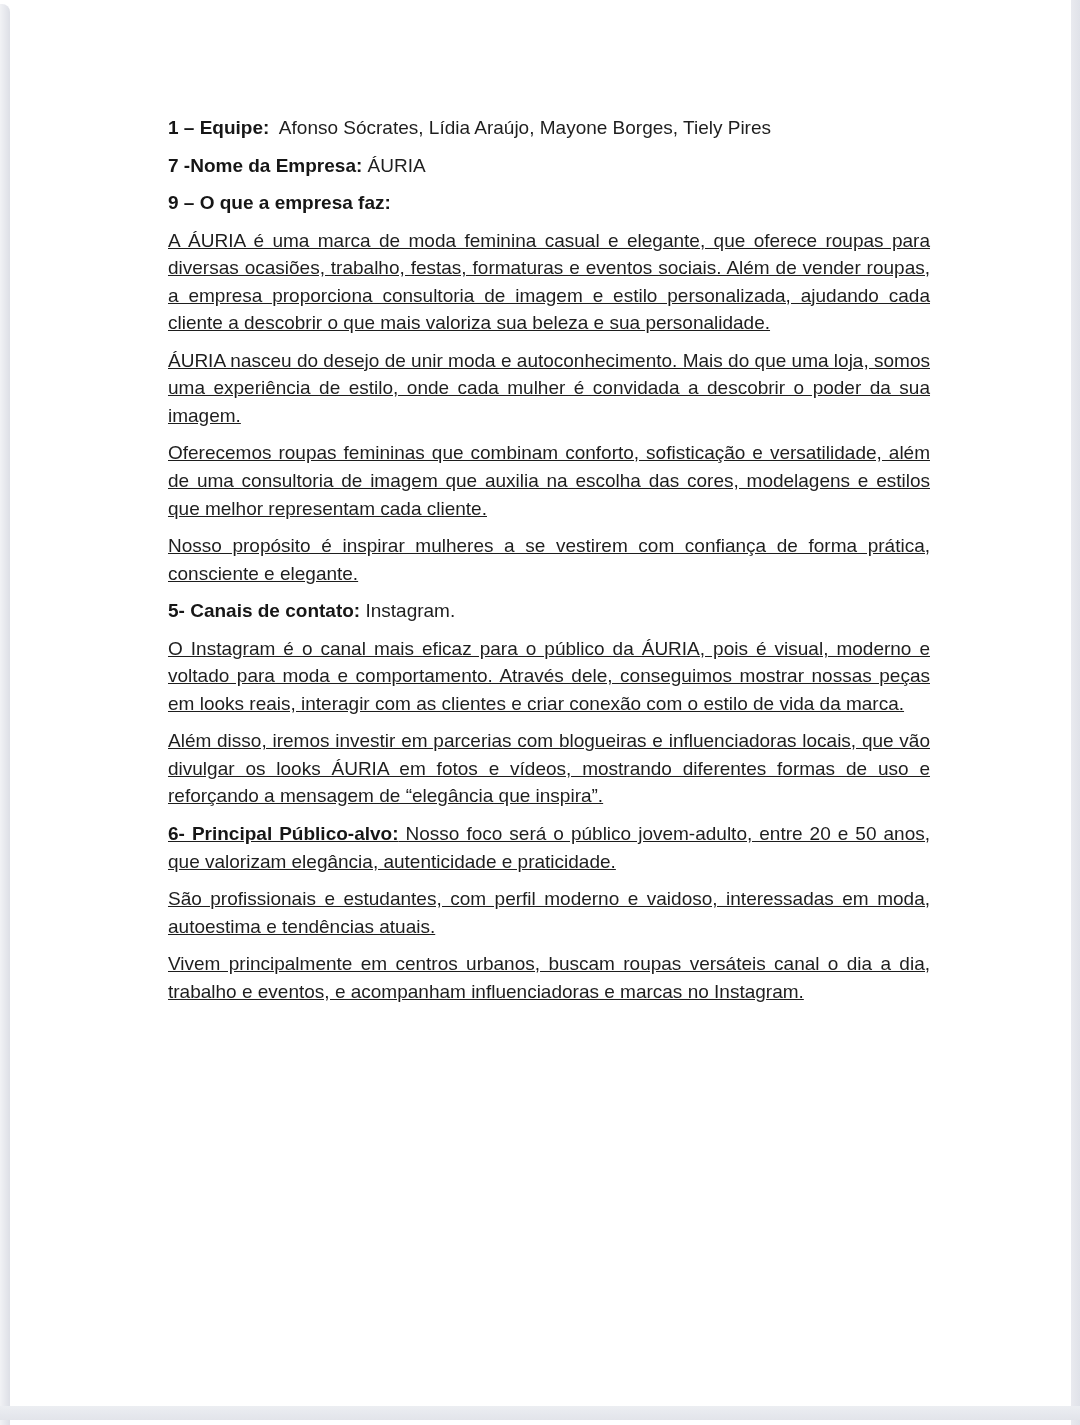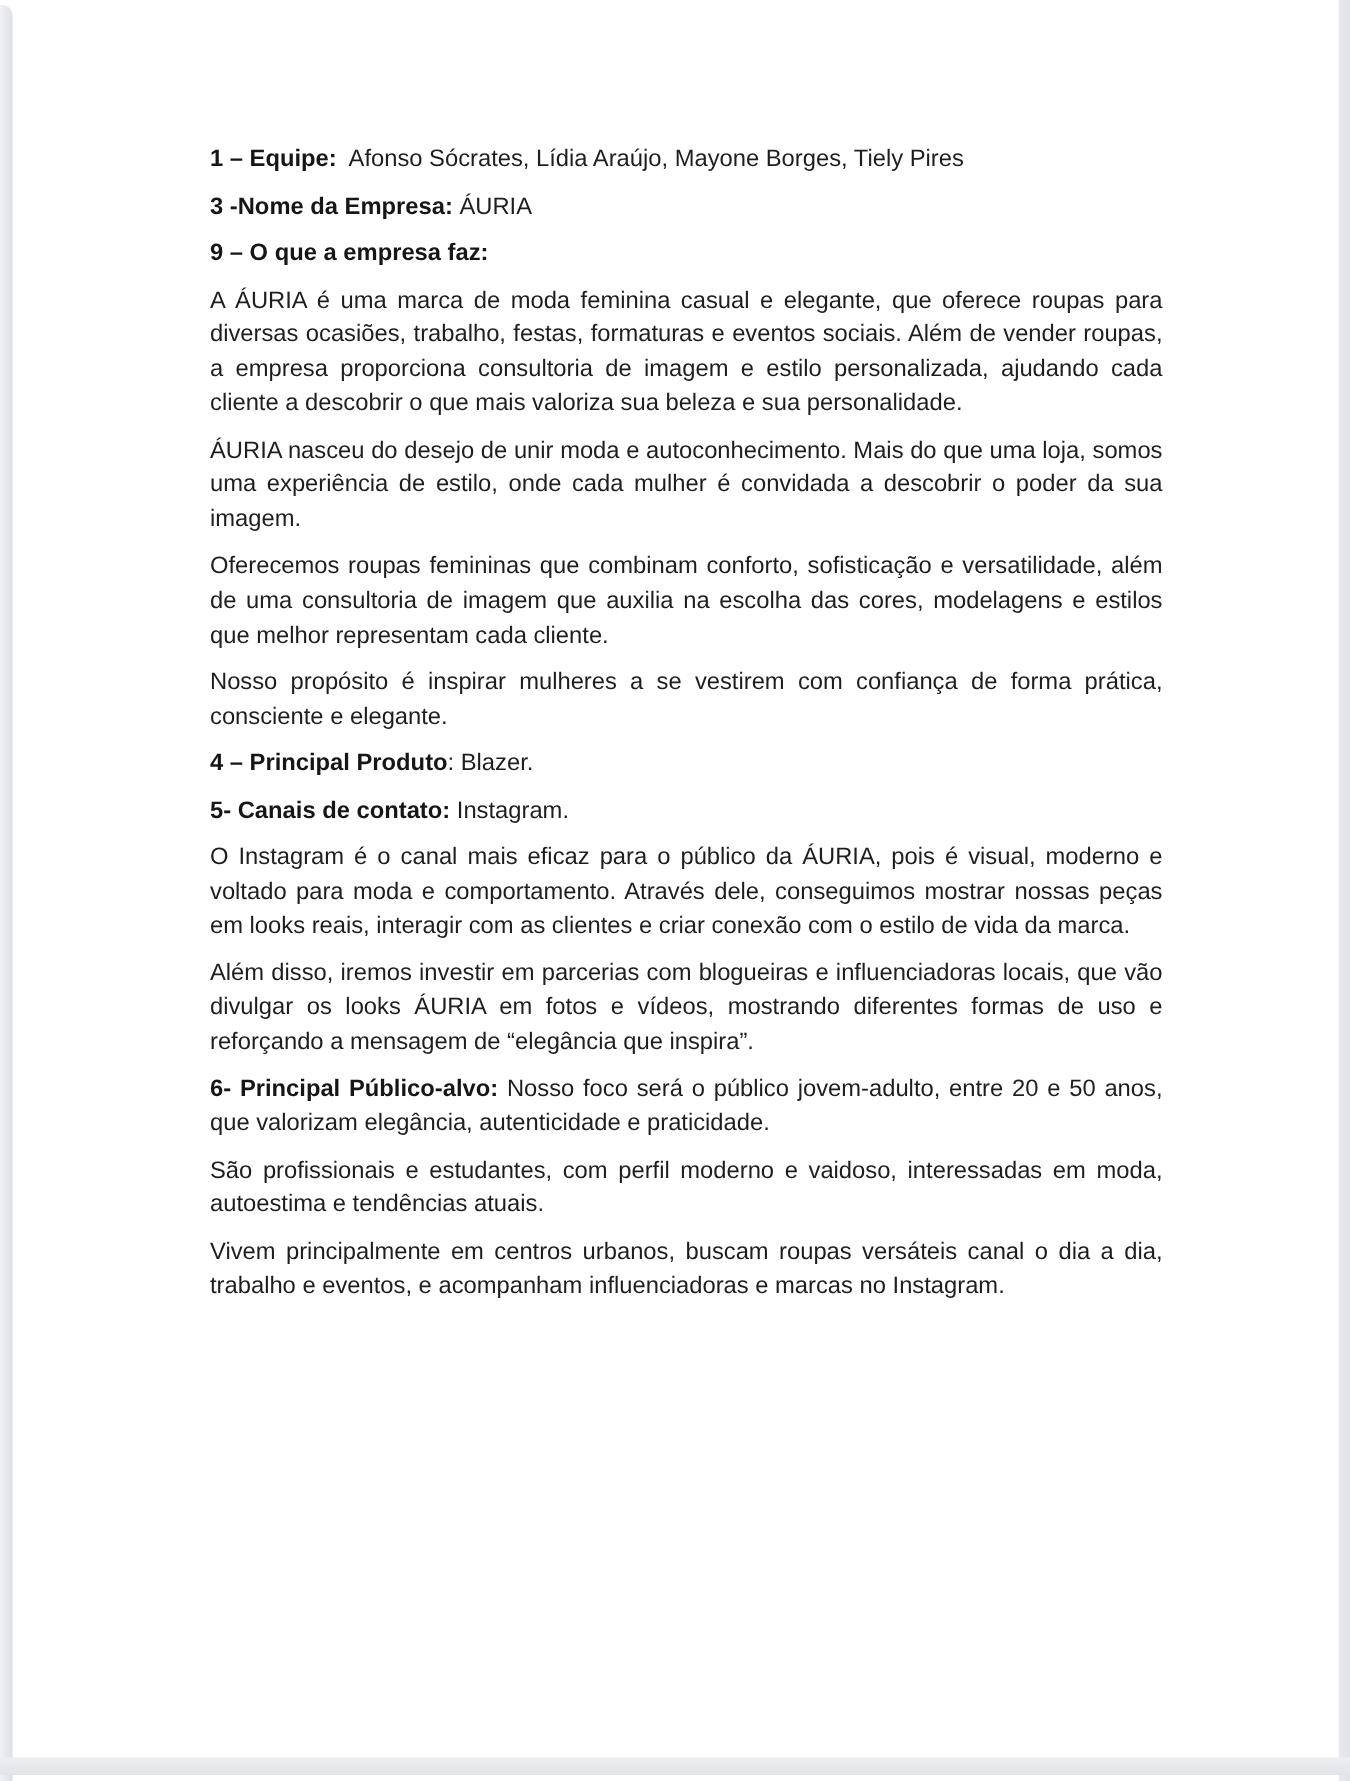--- a/index.html
+++ b/index.html
@@ -60,39 +60,39 @@
   .doc p {
     margin: 0 0 10px 0;
   }
   .doc p.lead {
     white-space: pre-wrap;
     text-align: left;
   }
   .doc p.just {
     text-align: justify;
     text-align-last: left;
+    text-decoration: underline;
   }
   .doc strong {
     font-weight: 700;
     color: #161616;
   }
 </style>
 </head>
 <body>
 
 <div class="page">
   <div class="doc" id="doc">
       <p class="lead"><strong>1 – Equipe:</strong><span>  Afonso Sócrates, Lídia Araújo, Mayone Borges, Tiely Pires</span></p>
-      <p class="lead"><strong>3 -Nome da Empresa:</strong><span> ÁURIA</span></p>
+      <p class="lead"><strong>7 -Nome da Empresa:</strong><span> ÁURIA</span></p>
       <p class="lead"><strong>9 – O que a empresa faz:</strong></p>
       <p class="just"><span>A ÁURIA é uma marca de moda feminina casual e elegante, que oferece roupas para diversas ocasiões, trabalho, festas, formaturas e eventos sociais. Além de vender roupas, a empresa proporciona consultoria de imagem e estilo personalizada, ajudando cada cliente a descobrir o que mais valoriza sua beleza e sua personalidade.</span></p>
       <p class="just"><span>ÁURIA nasceu do desejo de unir moda e autoconhecimento. Mais do que uma loja, somos uma experiência de estilo, onde cada mulher é convidada a descobrir o poder da sua imagem.</span></p>
       <p class="just"><span>Oferecemos roupas femininas que combinam conforto, sofisticação e versatilidade, além de uma consultoria de imagem que auxilia na escolha das cores, modelagens e estilos que melhor representam cada cliente.</span></p>
       <p class="just"><span>Nosso propósito é inspirar mulheres a se vestirem com confiança de forma prática, consciente e elegante.</span></p>
-      <p class="lead"><strong>4 – Principal Produto</strong><span>: Blazer.</span></p>
       <p class="lead"><strong>5- Canais de contato:</strong><span> Instagram.</span></p>
       <p class="just"><span>O Instagram é o canal mais eficaz para o público da ÁURIA, pois é visual, moderno e voltado para moda e comportamento. Através dele, conseguimos mostrar nossas peças em looks reais, interagir com as clientes e criar conexão com o estilo de vida da marca.</span></p>
       <p class="just"><span>Além disso, iremos investir em parcerias com blogueiras e influenciadoras locais, que vão divulgar os looks ÁURIA em fotos e vídeos, mostrando diferentes formas de uso e reforçando a mensagem de “elegância que inspira”.</span></p>
       <p class="just"><strong>6- Principal Público-alvo:</strong><span> Nosso foco será o público jovem-adulto, entre 20 e 50 anos, que valorizam elegância, autenticidade e praticidade.</span></p>
       <p class="just"><span>São profissionais e estudantes, com perfil moderno e vaidoso, interessadas em moda, autoestima e tendências atuais.</span></p>
       <p class="just"><span>Vivem principalmente em centros urbanos, buscam roupas versáteis canal o dia a dia, trabalho e eventos, e acompanham influenciadoras e marcas no Instagram.</span></p>
     </div>
 </div>
 
 <div class="edge-left"></div>

